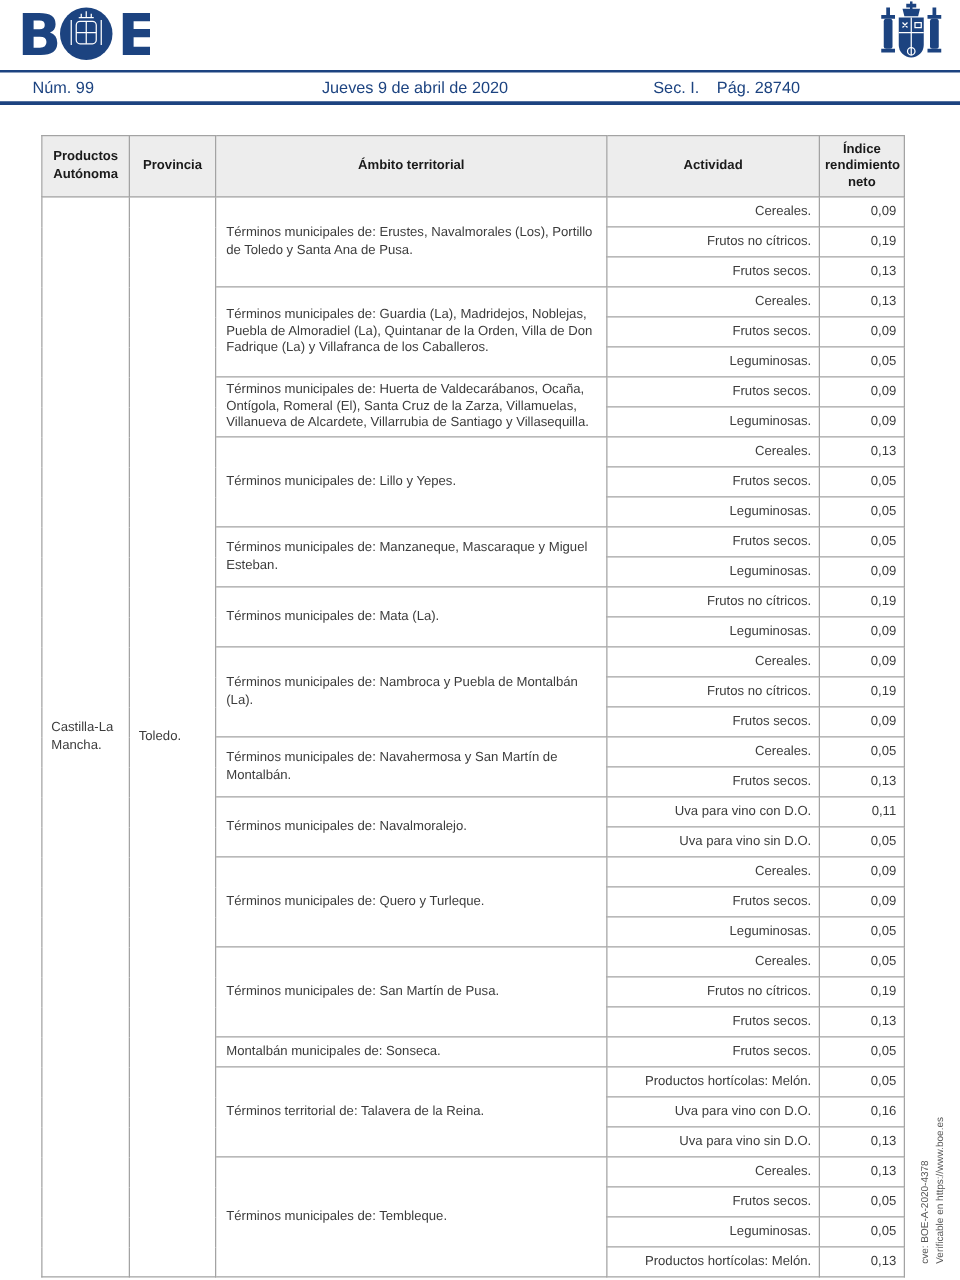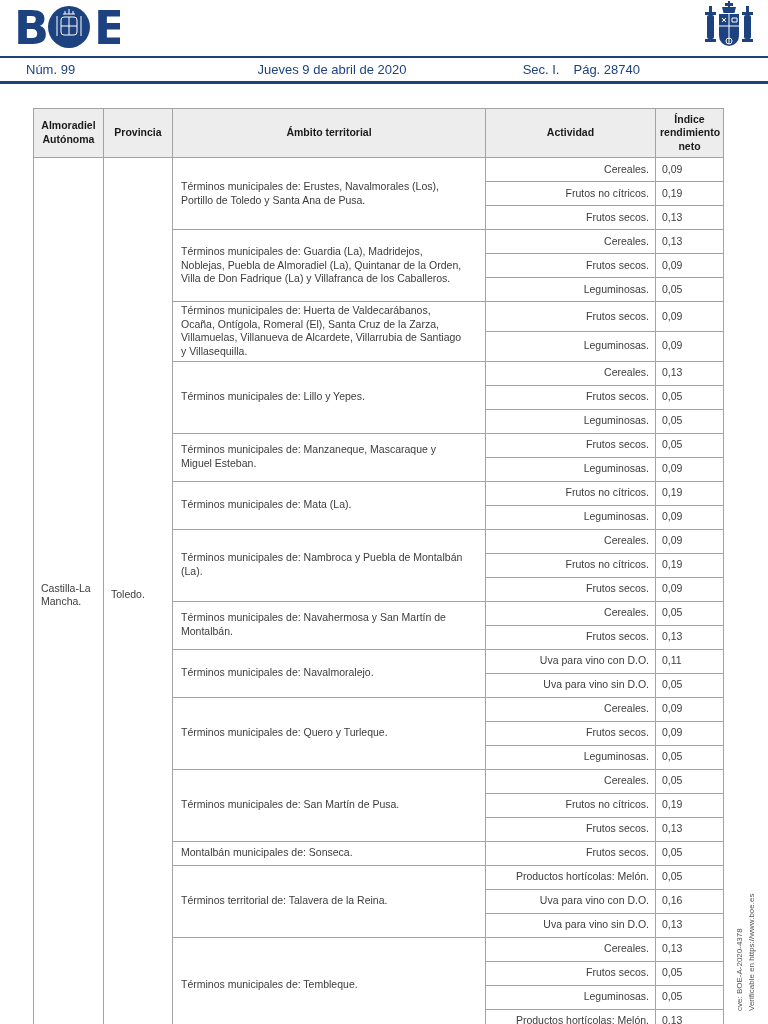--- a/index.html
+++ b/index.html
@@ -41,23 +41,23 @@
     background:var(--hdrbg);border:1px solid var(--border);
     font-size:10.5px;font-weight:bold;color:#1a1a1a;
     text-align:center;vertical-align:middle;height:44px;padding:2px 4px;line-height:1.3;
   }
   td{
     border:1px solid var(--border);font-size:10.5px;color:var(--ink);
     padding:2px 6px;height:19px;vertical-align:middle;line-height:1.3;
     overflow:hidden;
   }
   td.col-comunidad,td.col-provincia{padding-left:7px;}
-  td.col-ambito{padding-left:8px;padding-right:20px;}
+  td.col-ambito{padding-left:8px;padding-right:8px;}
   td.col-actividad{padding-left:8px;text-align:right;}
-  td.col-indice{text-align:left;}
+  td.col-indice{text-align:right;}
   
   .cve-vertical{
     position:absolute;left:734px;top:1011px;
     transform:rotate(-90deg);transform-origin:0 0;
     font-size:8px;line-height:1.45;color:#555;white-space:nowrap;
   }
 </style>
 </head>
 <body>
 
@@ -123,21 +123,21 @@
   <table>
     <colgroup>
       <col class="c-com">
         <col class="c-prov">
         <col class="c-amb">
         <col class="c-act">
         <col class="c-ind">
     </colgroup>
     <thead>
       <tr>
-        <th>Almoradiel Autónoma</th>
+        <th>Productos Autónoma</th>
         <th>Provincia</th>
         <th>Ámbito territorial</th>
         <th>Actividad</th>
         <th>Índice rendimiento neto</th>
       </tr>
     </thead>
     <tbody>
         <tr>
           <td rowspan="36" class="col-comunidad">Castilla-La Mancha.</td>
           <td rowspan="36" class="col-provincia">Toledo.</td>

